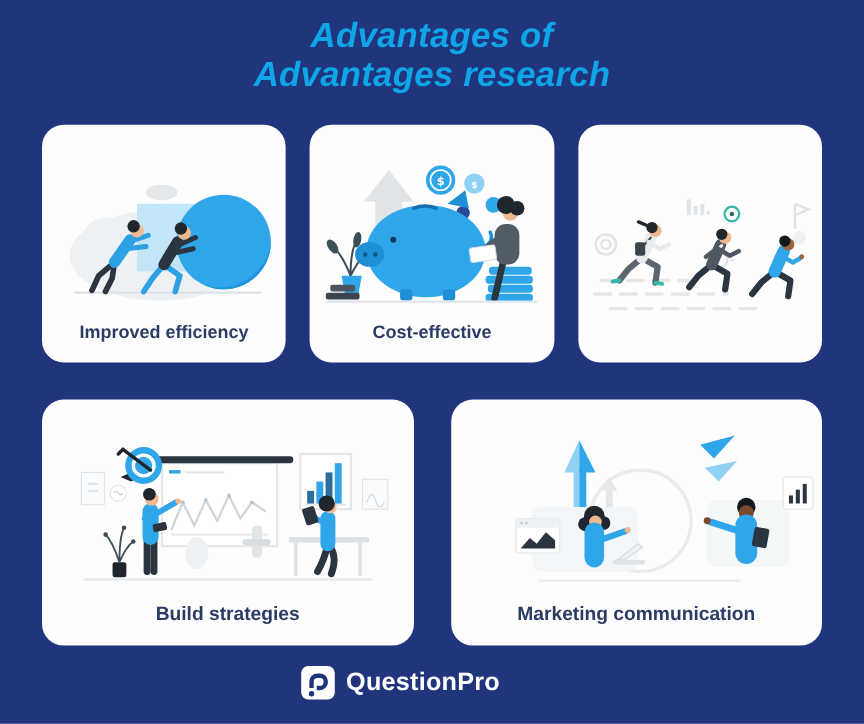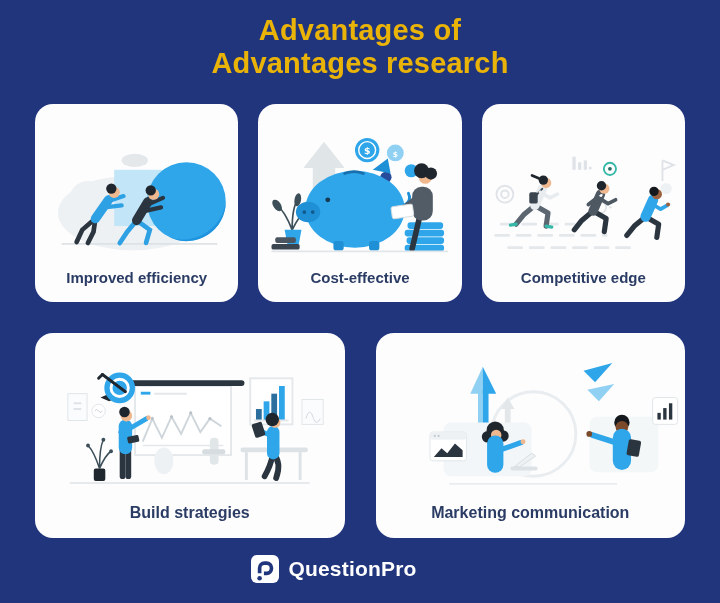--- a/index.html
+++ b/index.html
@@ -5,23 +5,24 @@
   html,body{margin:0;padding:0;}
   .poster{
     position:relative;
     width:720px;height:603px;
     background:#21357d;
     font-family:"Liberation Sans",sans-serif;
     overflow:hidden;
   }
   .title{
     position:absolute;top:14px;left:0;width:720px;
-    text-align:center;color:#eab308;
+    text-align:center;color:#0ea5e9;
     font-size:29px;line-height:33px;font-weight:bold;
     letter-spacing:0.2px;
+    font-style:italic;
   }
   .row{position:absolute;left:35px;width:650px;display:flex;}
   .row-top{top:104px;height:198px;gap:20px;}
   .row-bottom{top:333px;height:205px;gap:31px;}
   .card{
     flex:1;background:#fdfdfe;border-radius:18px;
     display:flex;flex-direction:column;align-items:center;
     padding:8px 6px 16px 6px;box-sizing:border-box;
   }
   .illus{flex:1;width:100%;min-height:0;}
@@ -184,21 +185,20 @@
         <g transform="translate(168,104)" fill="none" stroke-linecap="round" stroke-linejoin="round">
           <polyline points="0,0 14,8 12,22" stroke="#2b3540" stroke-width="5.5"></polyline>
           <polyline points="0,0 -12,10 -20,20" stroke="#2b3540" stroke-width="5.5"></polyline>
           <line x1="0" y1="0" x2="8" y2="-18" stroke="#2fa6ea" stroke-width="11"></line>
           <polyline points="6,-14 16,-8 23,-12" stroke="#2fa6ea" stroke-width="4"></polyline>
           <circle cx="24" cy="-13" r="2.2" fill="#9c6240" stroke="none"></circle>
           <circle cx="12" cy="-24" r="5.5" fill="#9c6240" stroke="none"></circle>
           <circle cx="9" cy="-27" r="5" fill="#15181d" stroke="none"></circle>
         </g>
       </svg>
-      <div class="card-label">Competitive edge</div>
     </div>
   </div>
 
   <div class="row row-bottom">
 
     <div class="card">
       <svg class="illus" viewBox="0 0 310 150">
         <rect x="28" y="46" width="20" height="28" fill="#fbfcfd" stroke="#e0e5e8"></rect>
         <line x1="34" y1="56" x2="42" y2="56" stroke="#dfe3e7" stroke-width="2"></line>
         <line x1="34" y1="62" x2="42" y2="62" stroke="#dfe3e7" stroke-width="2"></line>

